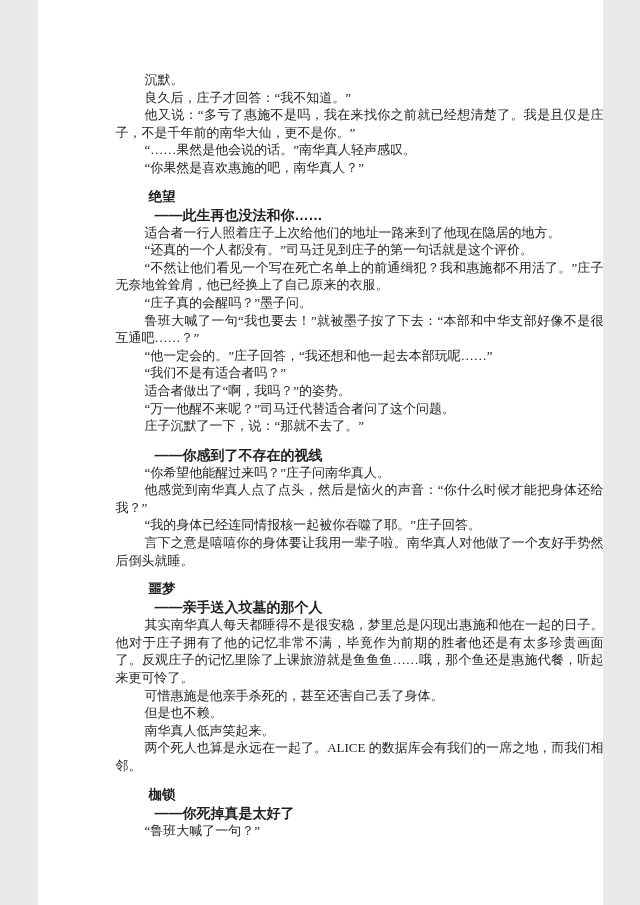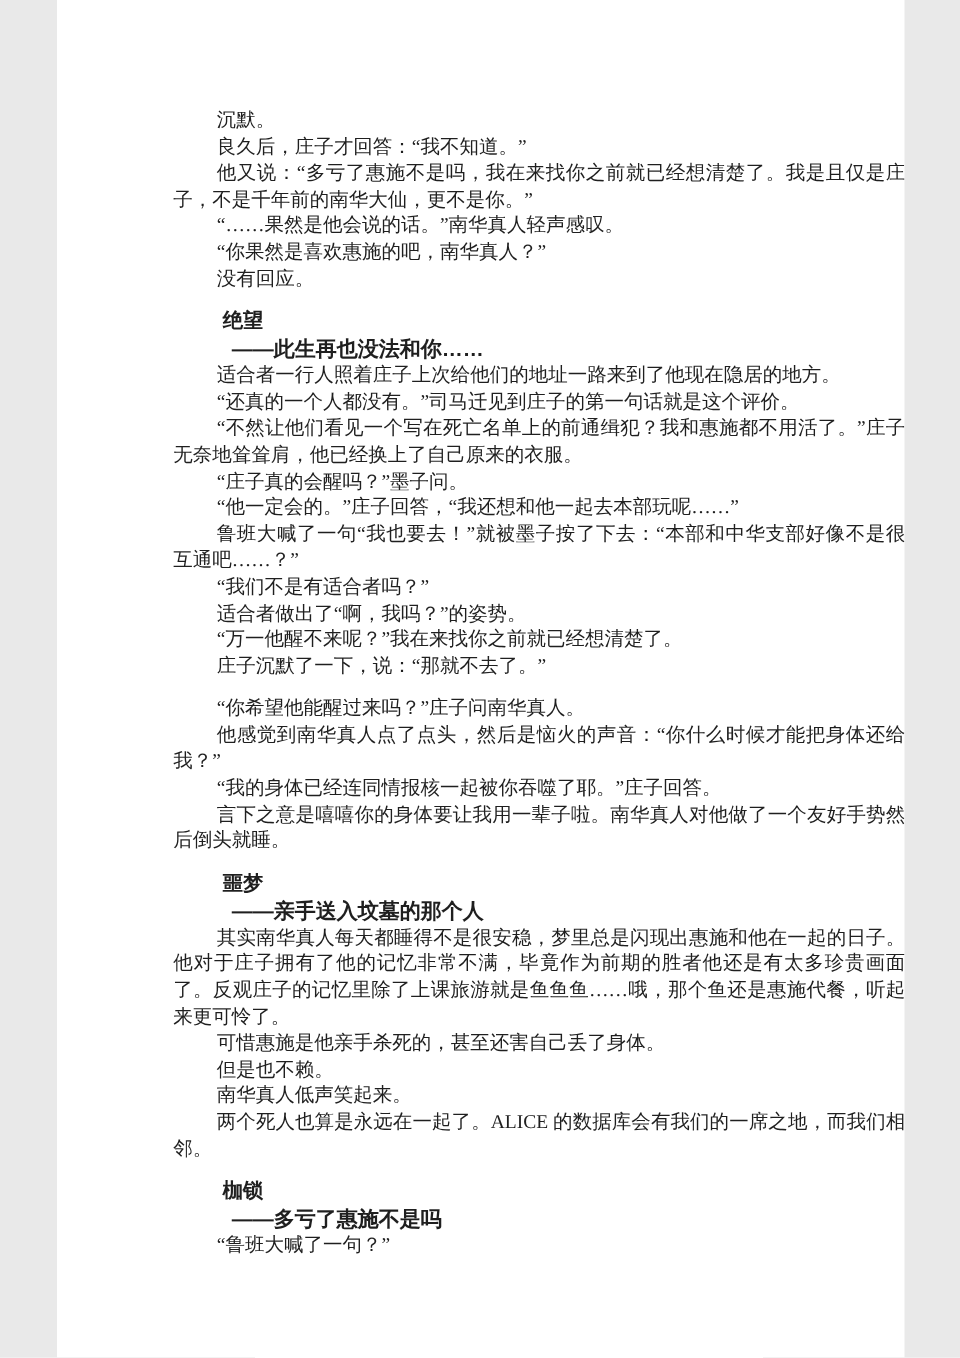--- a/index.html
+++ b/index.html
@@ -46,54 +46,54 @@
 <body>
 
 <div class="page">
   <div class="doc">
 
     <p>沉默。</p>
     <p>良久后，庄子才回答：“我不知道。”</p>
     <p>他又说：“多亏了惠施不是吗，我在来找你之前就已经想清楚了。我是且仅是庄子，不是千年前的南华大仙，更不是你。”</p>
     <p>“……果然是他会说的话。”南华真人轻声感叹。</p>
     <p>“你果然是喜欢惠施的吧，南华真人？”</p>
-    <p>没有回应。</p>
 
     <div class="section">
       <div class="sec-title">绝望</div>
       <div class="sec-subtitle">——此生再也没法和你……</div>
       <p>适合者一行人照着庄子上次给他们的地址一路来到了他现在隐居的地方。</p>
       <p>“还真的一个人都没有。”司马迁见到庄子的第一句话就是这个评价。</p>
       <p>“不然让他们看见一个写在死亡名单上的前通缉犯？我和惠施都不用活了。”庄子无奈地耸耸肩，他已经换上了自己原来的衣服。</p>
       <p>“庄子真的会醒吗？”墨子问。</p>
+      <p>鲁班大喊了一句“我也要去！”就被墨子按了下去：“本部和中华支部好像不是很互通吧……？”</p>
       <p>“他一定会的。”庄子回答，“我还想和他一起去本部玩呢……”</p>
-      <p>鲁班大喊了一句“我也要去！”就被墨子按了下去：“本部和中华支部好像不是很互通吧……？”</p>
       <p>“我们不是有适合者吗？”</p>
       <p>适合者做出了“啊，我吗？”的姿势。</p>
-      <p>“万一他醒不来呢？”我在来找你之前就已经想清楚了。</p>
+      <p>“万一他醒不来呢？”司马迁代替适合者问了这个问题。</p>
       <p>庄子沉默了一下，说：“那就不去了。”</p>
     </div>
 
     <div class="section">
+      <div class="sec-subtitle">——你感到了不存在的视线</div>
       <p>“你希望他能醒过来吗？”庄子问南华真人。</p>
       <p>他感觉到南华真人点了点头，然后是恼火的声音：“你什么时候才能把身体还给我？”</p>
       <p>“我的身体已经连同情报核一起被你吞噬了耶。”庄子回答。</p>
       <p>言下之意是嘻嘻你的身体要让我用一辈子啦。南华真人对他做了一个友好手势然后倒头就睡。</p>
     </div>
 
     <div class="section">
       <div class="sec-title">噩梦</div>
       <div class="sec-subtitle">——亲手送入坟墓的那个人</div>
       <p>其实南华真人每天都睡得不是很安稳，梦里总是闪现出惠施和他在一起的日子。他对于庄子拥有了他的记忆非常不满，毕竟作为前期的胜者他还是有太多珍贵画面了。反观庄子的记忆里除了上课旅游就是鱼鱼鱼……哦，那个鱼还是惠施代餐，听起来更可怜了。</p>
       <p>可惜惠施是他亲手杀死的，甚至还害自己丢了身体。</p>
       <p>但是也不赖。</p>
       <p>南华真人低声笑起来。</p>
       <p>两个死人也算是永远在一起了。ALICE 的数据库会有我们的一席之地，而我们相邻。</p>
     </div>
 
     <div class="section">
       <div class="sec-title">枷锁</div>
-      <div class="sec-subtitle">——多亏了惠施不是吗</div>
+      <div class="sec-subtitle">——你死掉真是太好了</div>
       <p>“鲁班大喊了一句？”</p>
     </div>
 
   </div>
 </div>
 
 </body></html>

